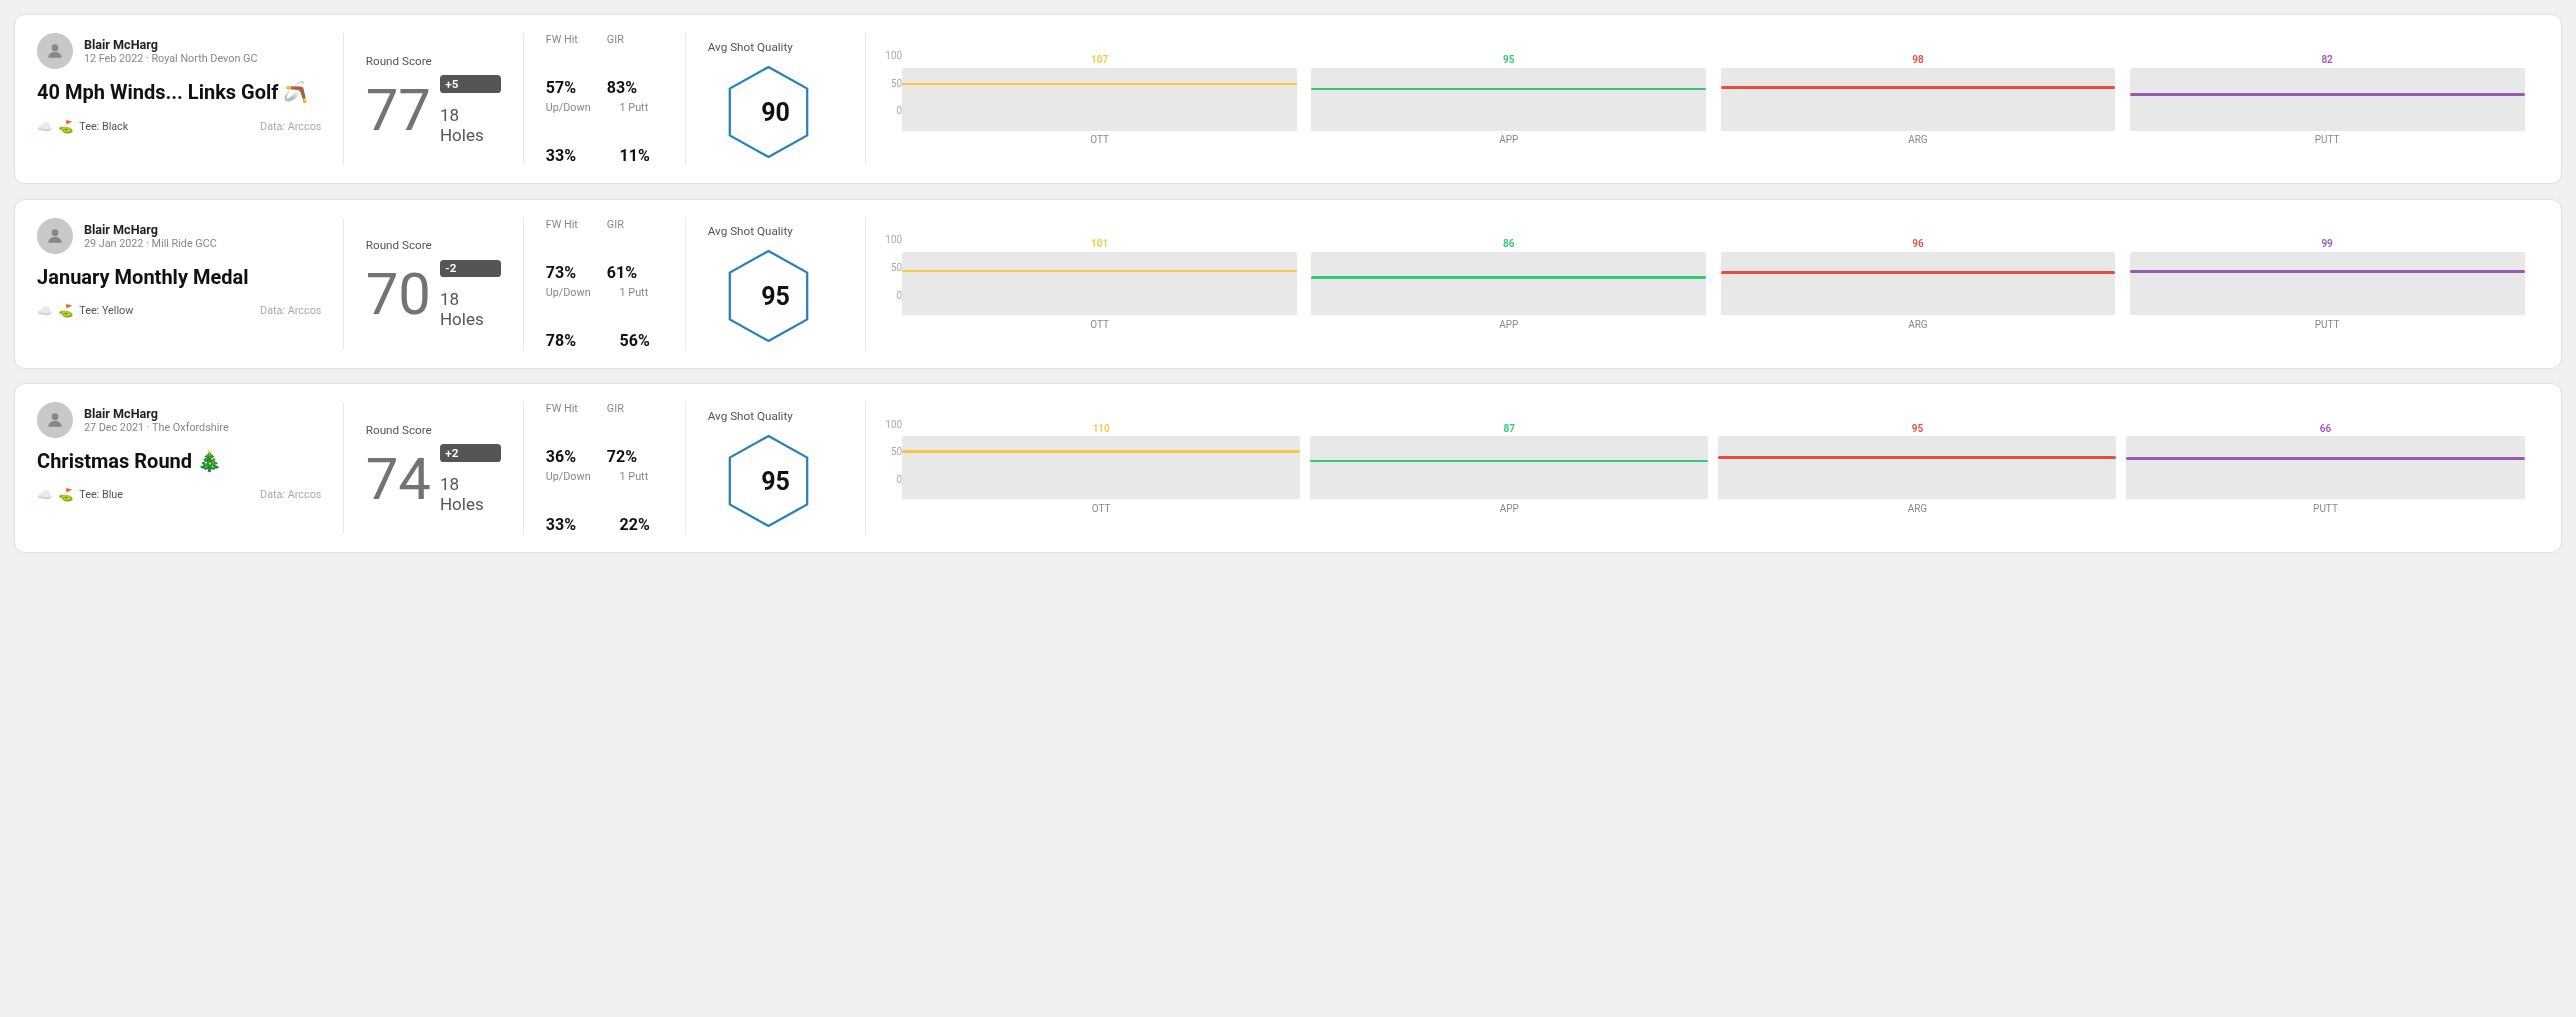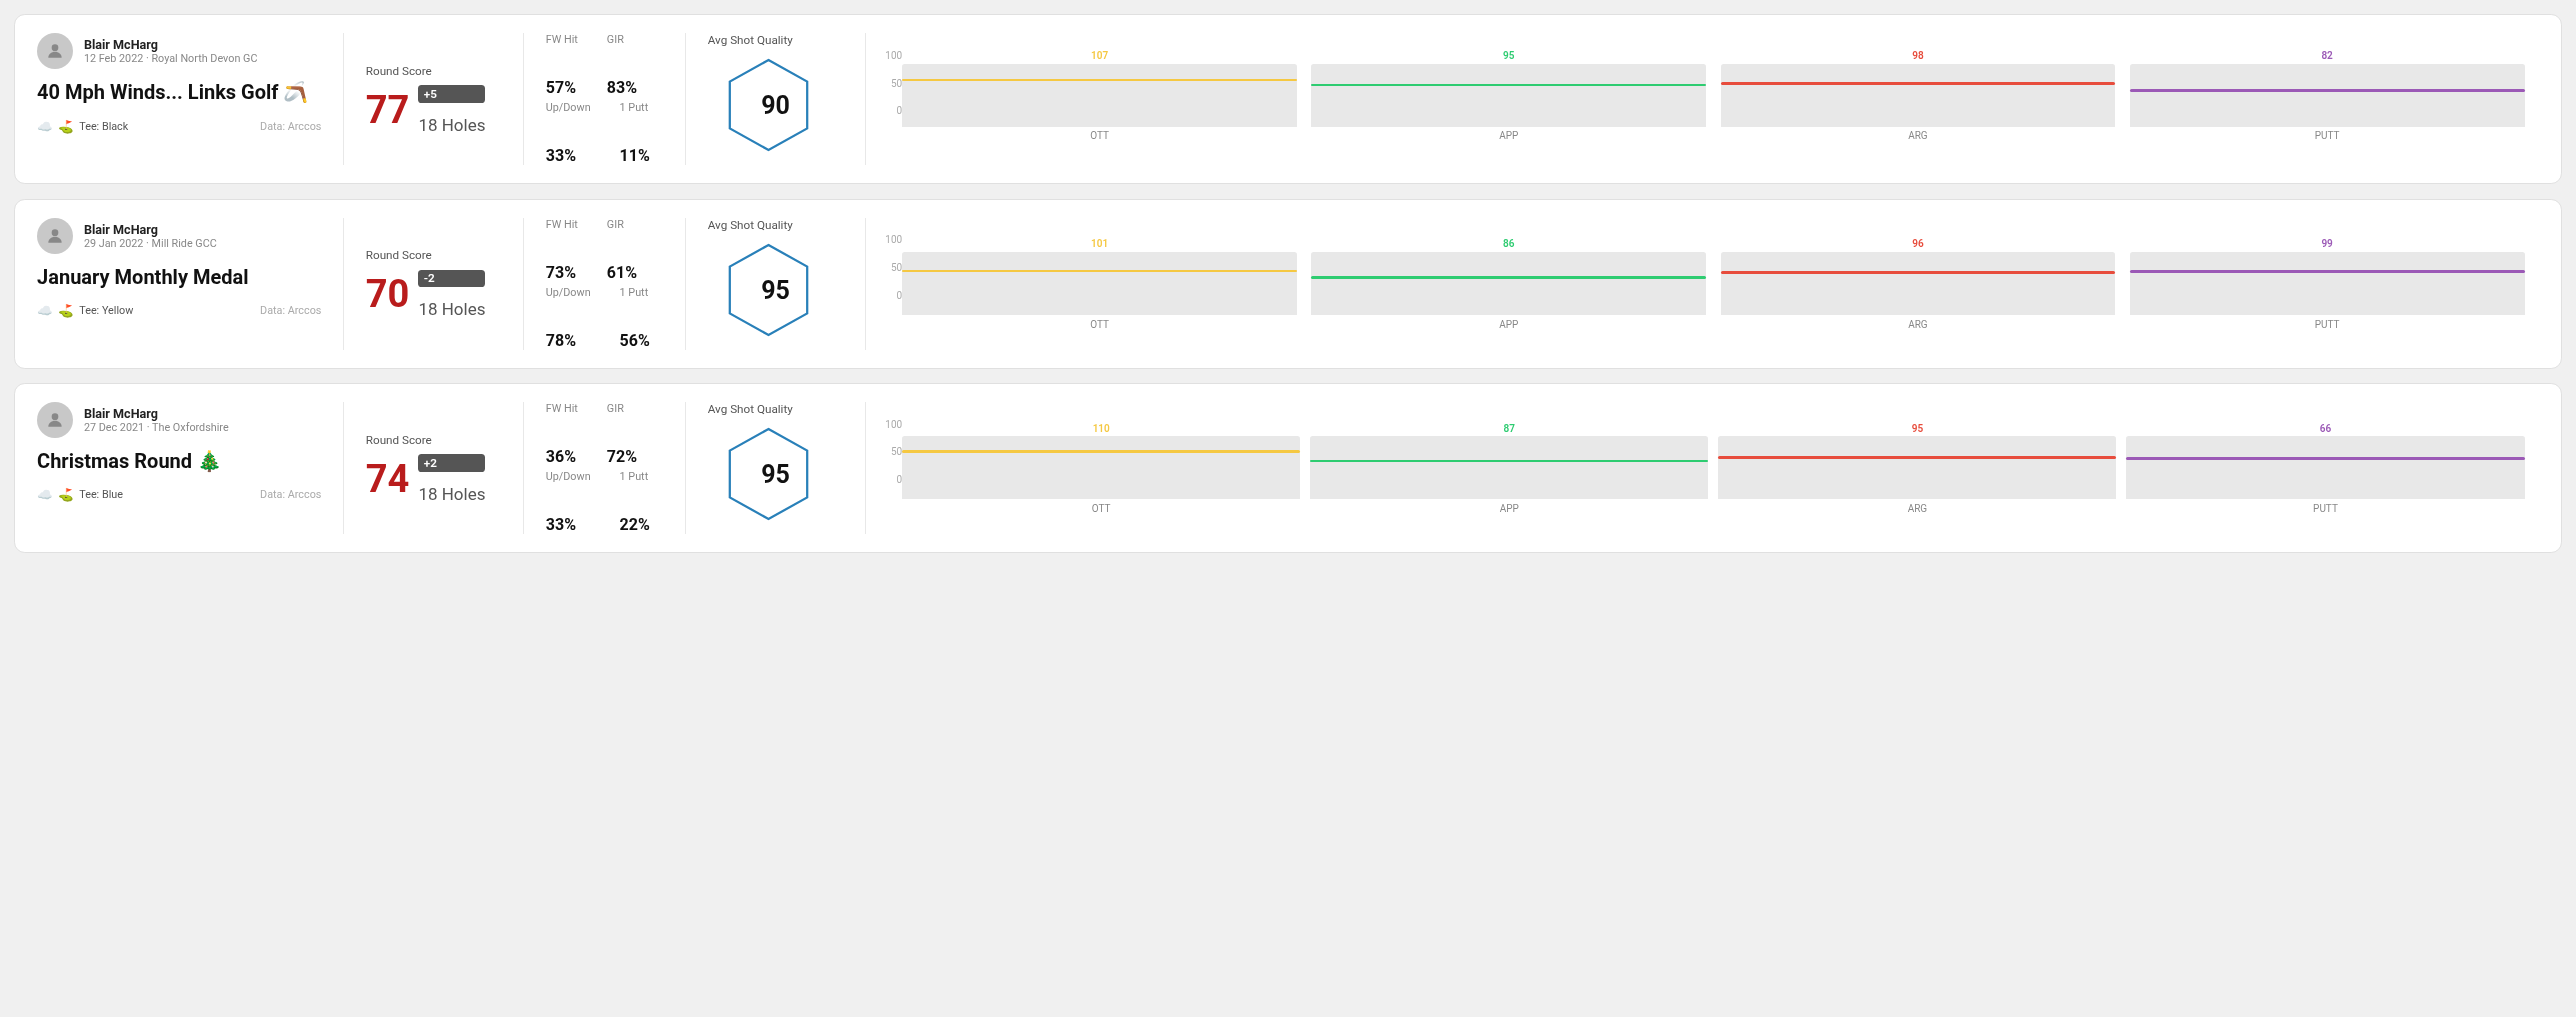--- a/index.html
+++ b/index.html
@@ -87,23 +87,23 @@
       font-size: 11.7px;
       color: #555;
       margin-bottom: 7.2px;
     }
     .score-main {
       display: flex;
       align-items: center;
       gap: 9px;
     }
     .score-number {
-      font-size: 38px;
-      font-weight: 700;
-      color: #b91c1c;
+      font-size: 58px;
+      font-weight: 400;
+      color: #737373;
       line-height: 1;
     }
     .score-badge {
       background: #555;
       color: #fff;
       border-radius: 3.6px;
       padding: 1.8px 5.4px;
       font-size: 11.7px;
       font-weight: 600;
       white-space: nowrap;
@@ -137,20 +137,21 @@
       color: #111;
       margin-top: 32px;
     }
     .section-quality {
       width: 180px;
       flex-shrink: 0;
       padding: 0 21.7px;
       border-right: 0.9px solid #e8e8e8;
       display: flex;
       flex-direction: column;
+      justify-content: center;
       align-items: center;
     }
     .quality-label {
       font-size: 11.7px;
       color: #555;
       margin-bottom: 10.8px;
       align-self: flex-start;
     }
     .hexagon-container {
       position: relative;
@@ -302,21 +303,21 @@
       </div>
     </div>
 
     <div class="section-chart">
       <div style="display:flex; align-items:flex-start; height:99px;">
         <div class="chart-y-axis">
           <span>100</span>
           <span>50</span>
           <span>0</span>
         </div>
-        <div style="display:flex; gap:14.4px; flex:1; height:100%; align-items:flex-start; padding-bottom:3.6px;">
+        <div style="display:flex; gap:14.4px; flex:1; height:100%; align-items:flex-end; padding-bottom:3.6px;">
 
       <div class="bar-group">
         <div class="bar-value" style="color:#f5c842">107</div>
         <div class="bar-wrapper">
           <div class="bar-fill" style="height:72%; background:#e8e8e8;"></div>
           <div class="bar-marker" style="bottom:72%; background:#f5c842;"></div>
         </div>
         <div class="bar-label">OTT</div>
       </div>
 

